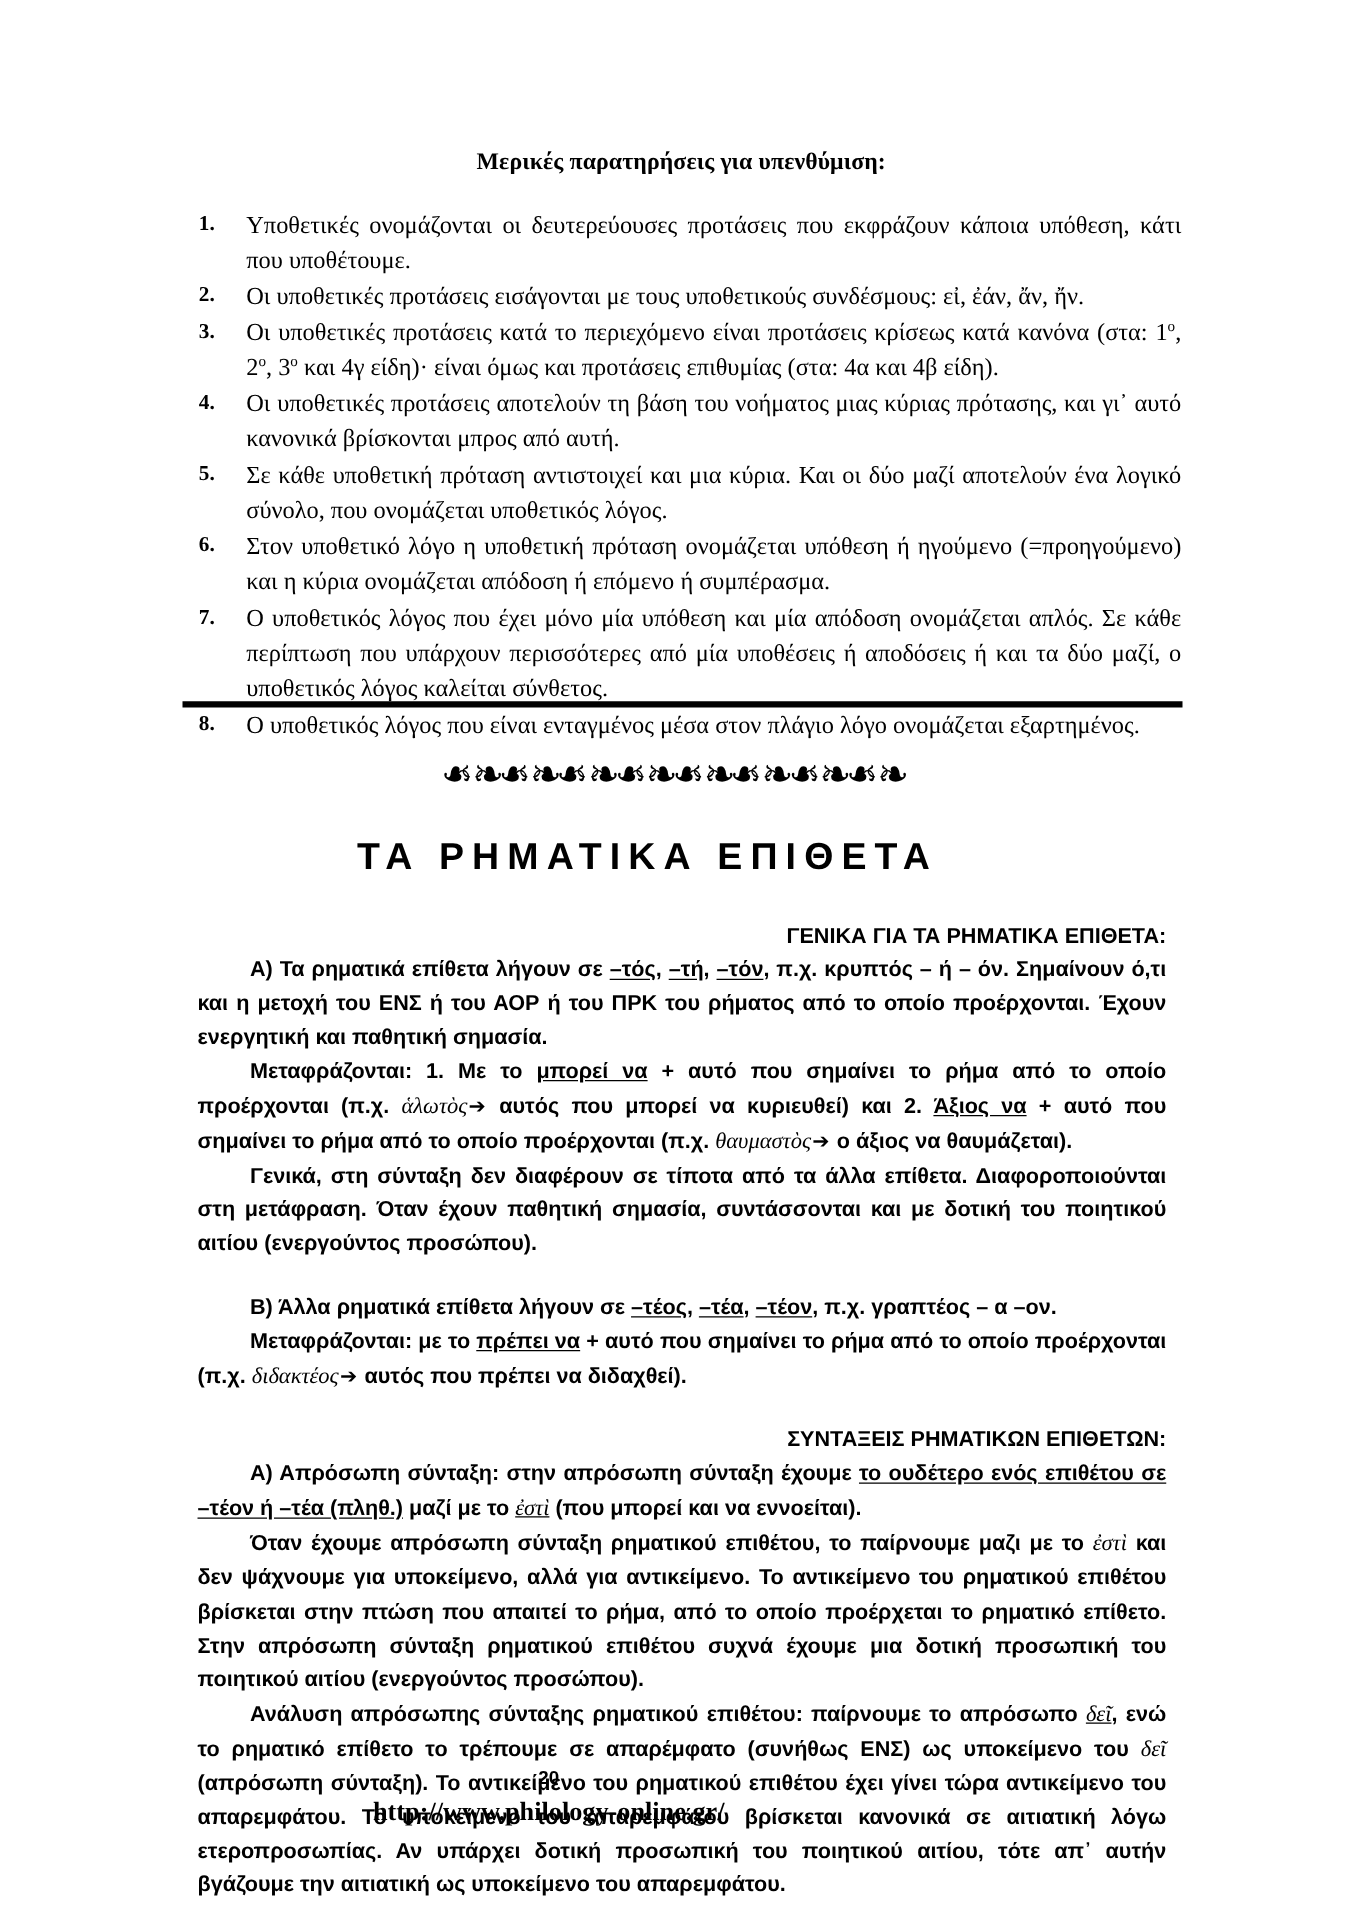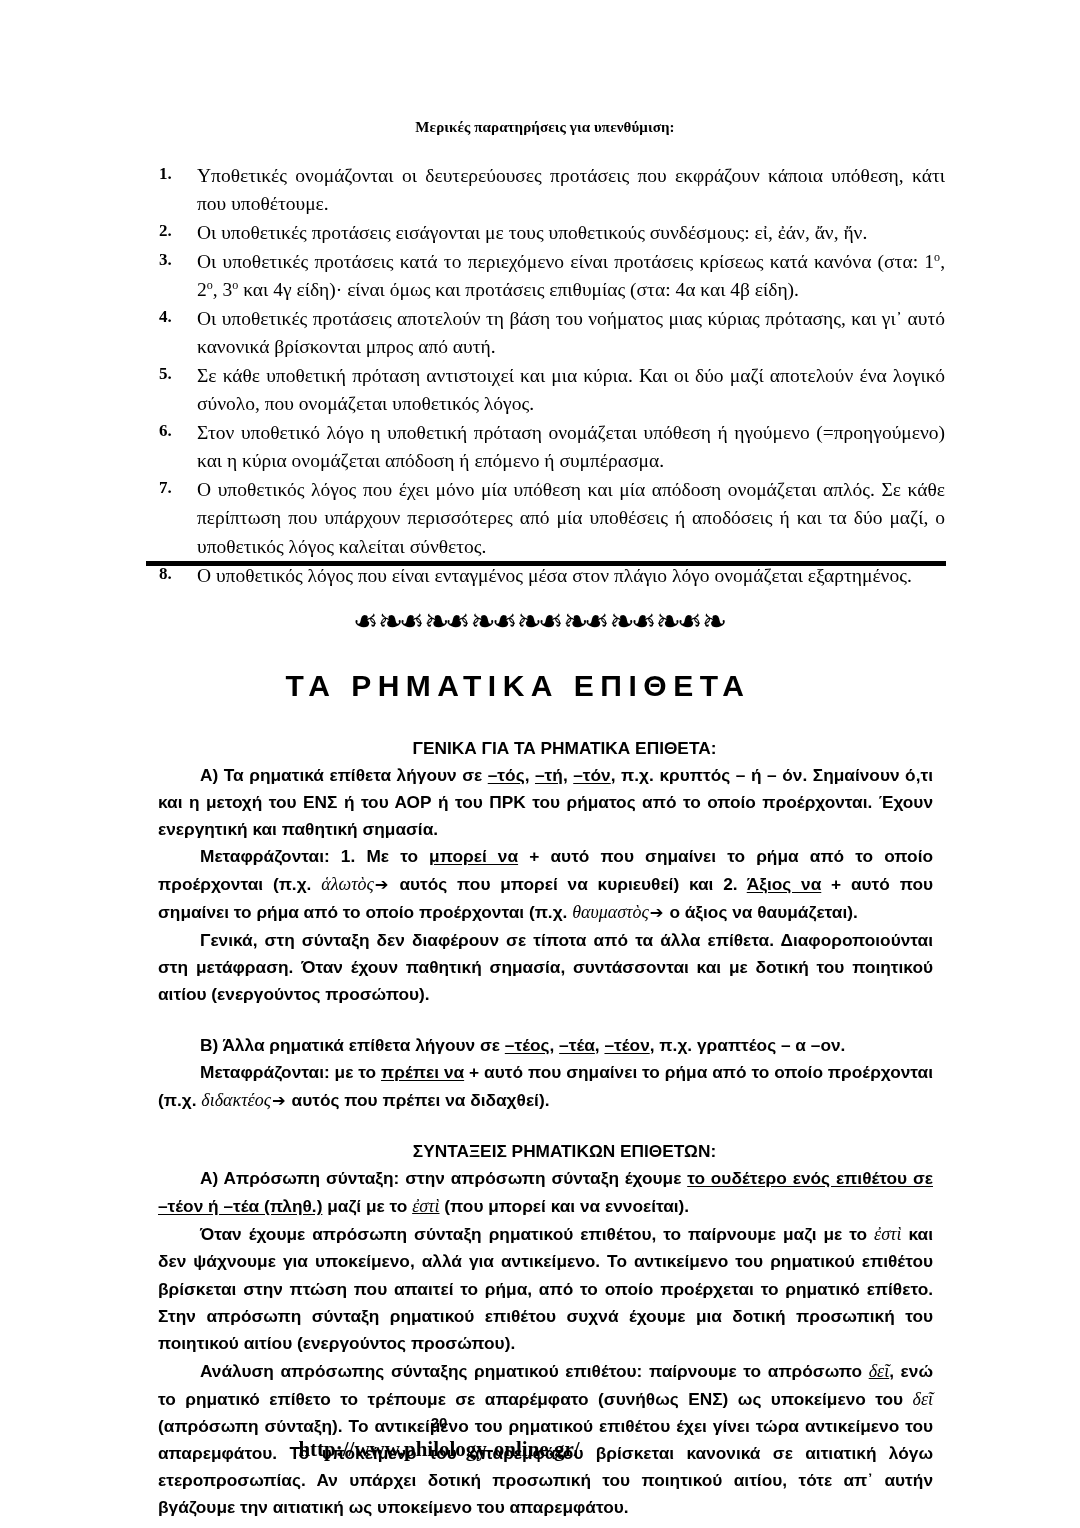--- a/index.html
+++ b/index.html
@@ -28,21 +28,21 @@
   .top-section {
     position: absolute;
     left: 145px;
     top: 118px;
     width: 800px;
   }
 
   .top-title {
     font-family: "Liberation Serif", "DejaVu Serif", serif;
     font-weight: bold;
-    font-size: 15px;
+    font-size: 19px;
     text-align: center;
     letter-spacing: 0.1px;
     margin: 0 0 24px 0;
     line-height: 1.3;
   }
 
   ol.notes-list {
     list-style: none;
     margin: 0;
     padding: 0;
@@ -139,21 +139,21 @@
     text-justify: inter-word;
     color: #000;
   }
 
   .body-section p {
     margin: 0;
   }
 
   .body-section p.head {
     text-indent: 38px;
-    text-align: center;
+    text-align: right;
   }
 
   .body-section p.ind {
     text-indent: 42px;
   }
 
   .body-section p.gap {
     margin-top: 24px;
   }
 

